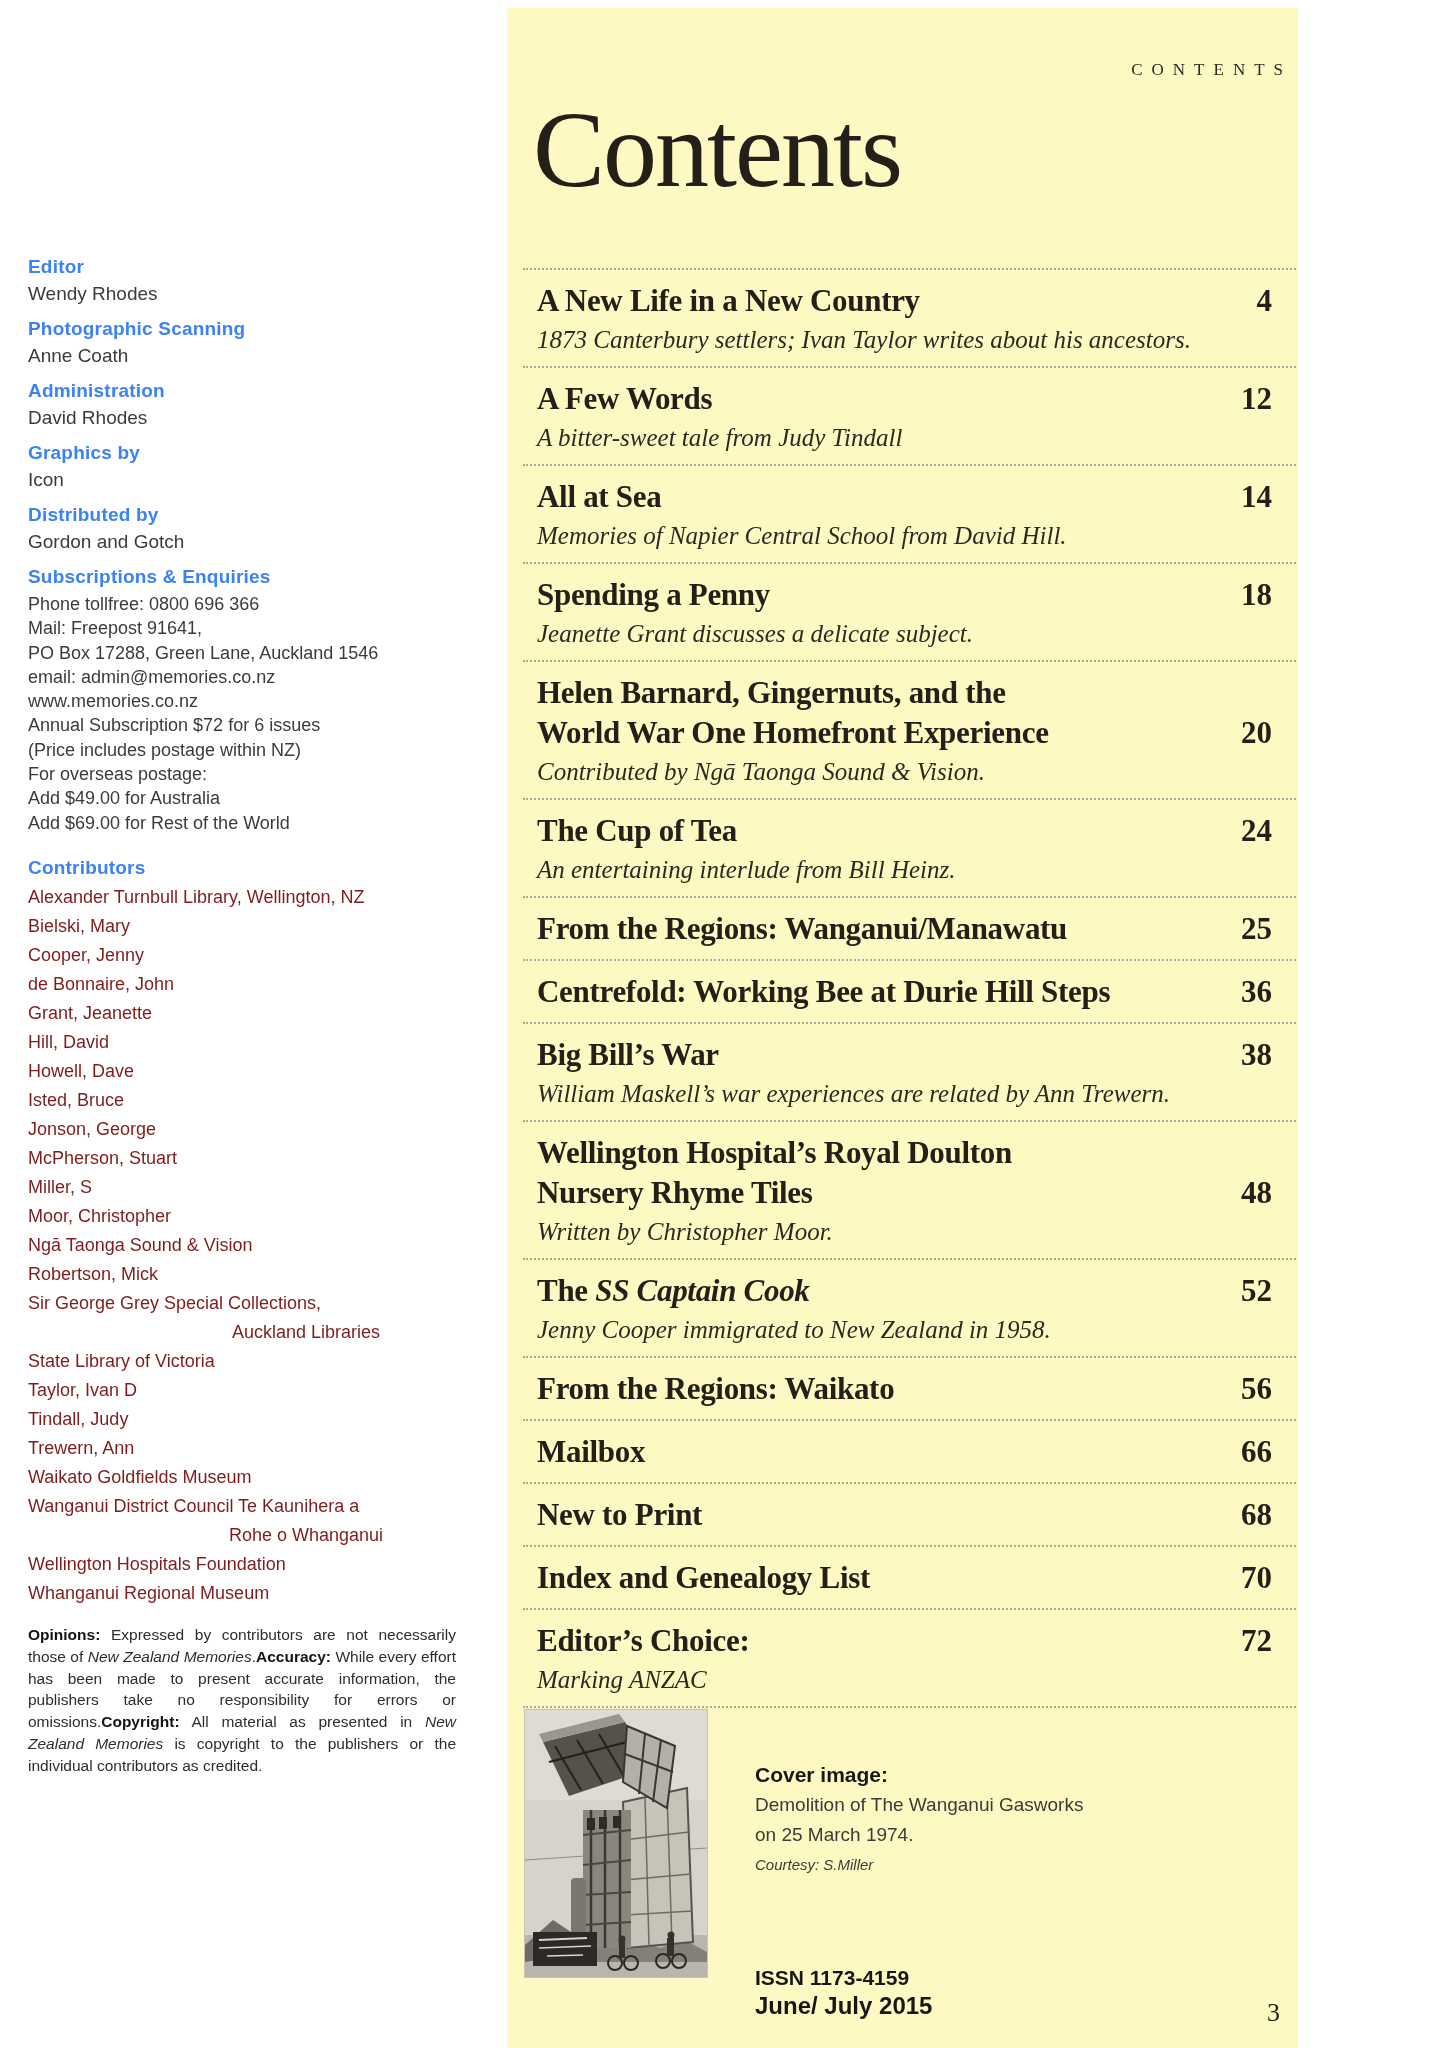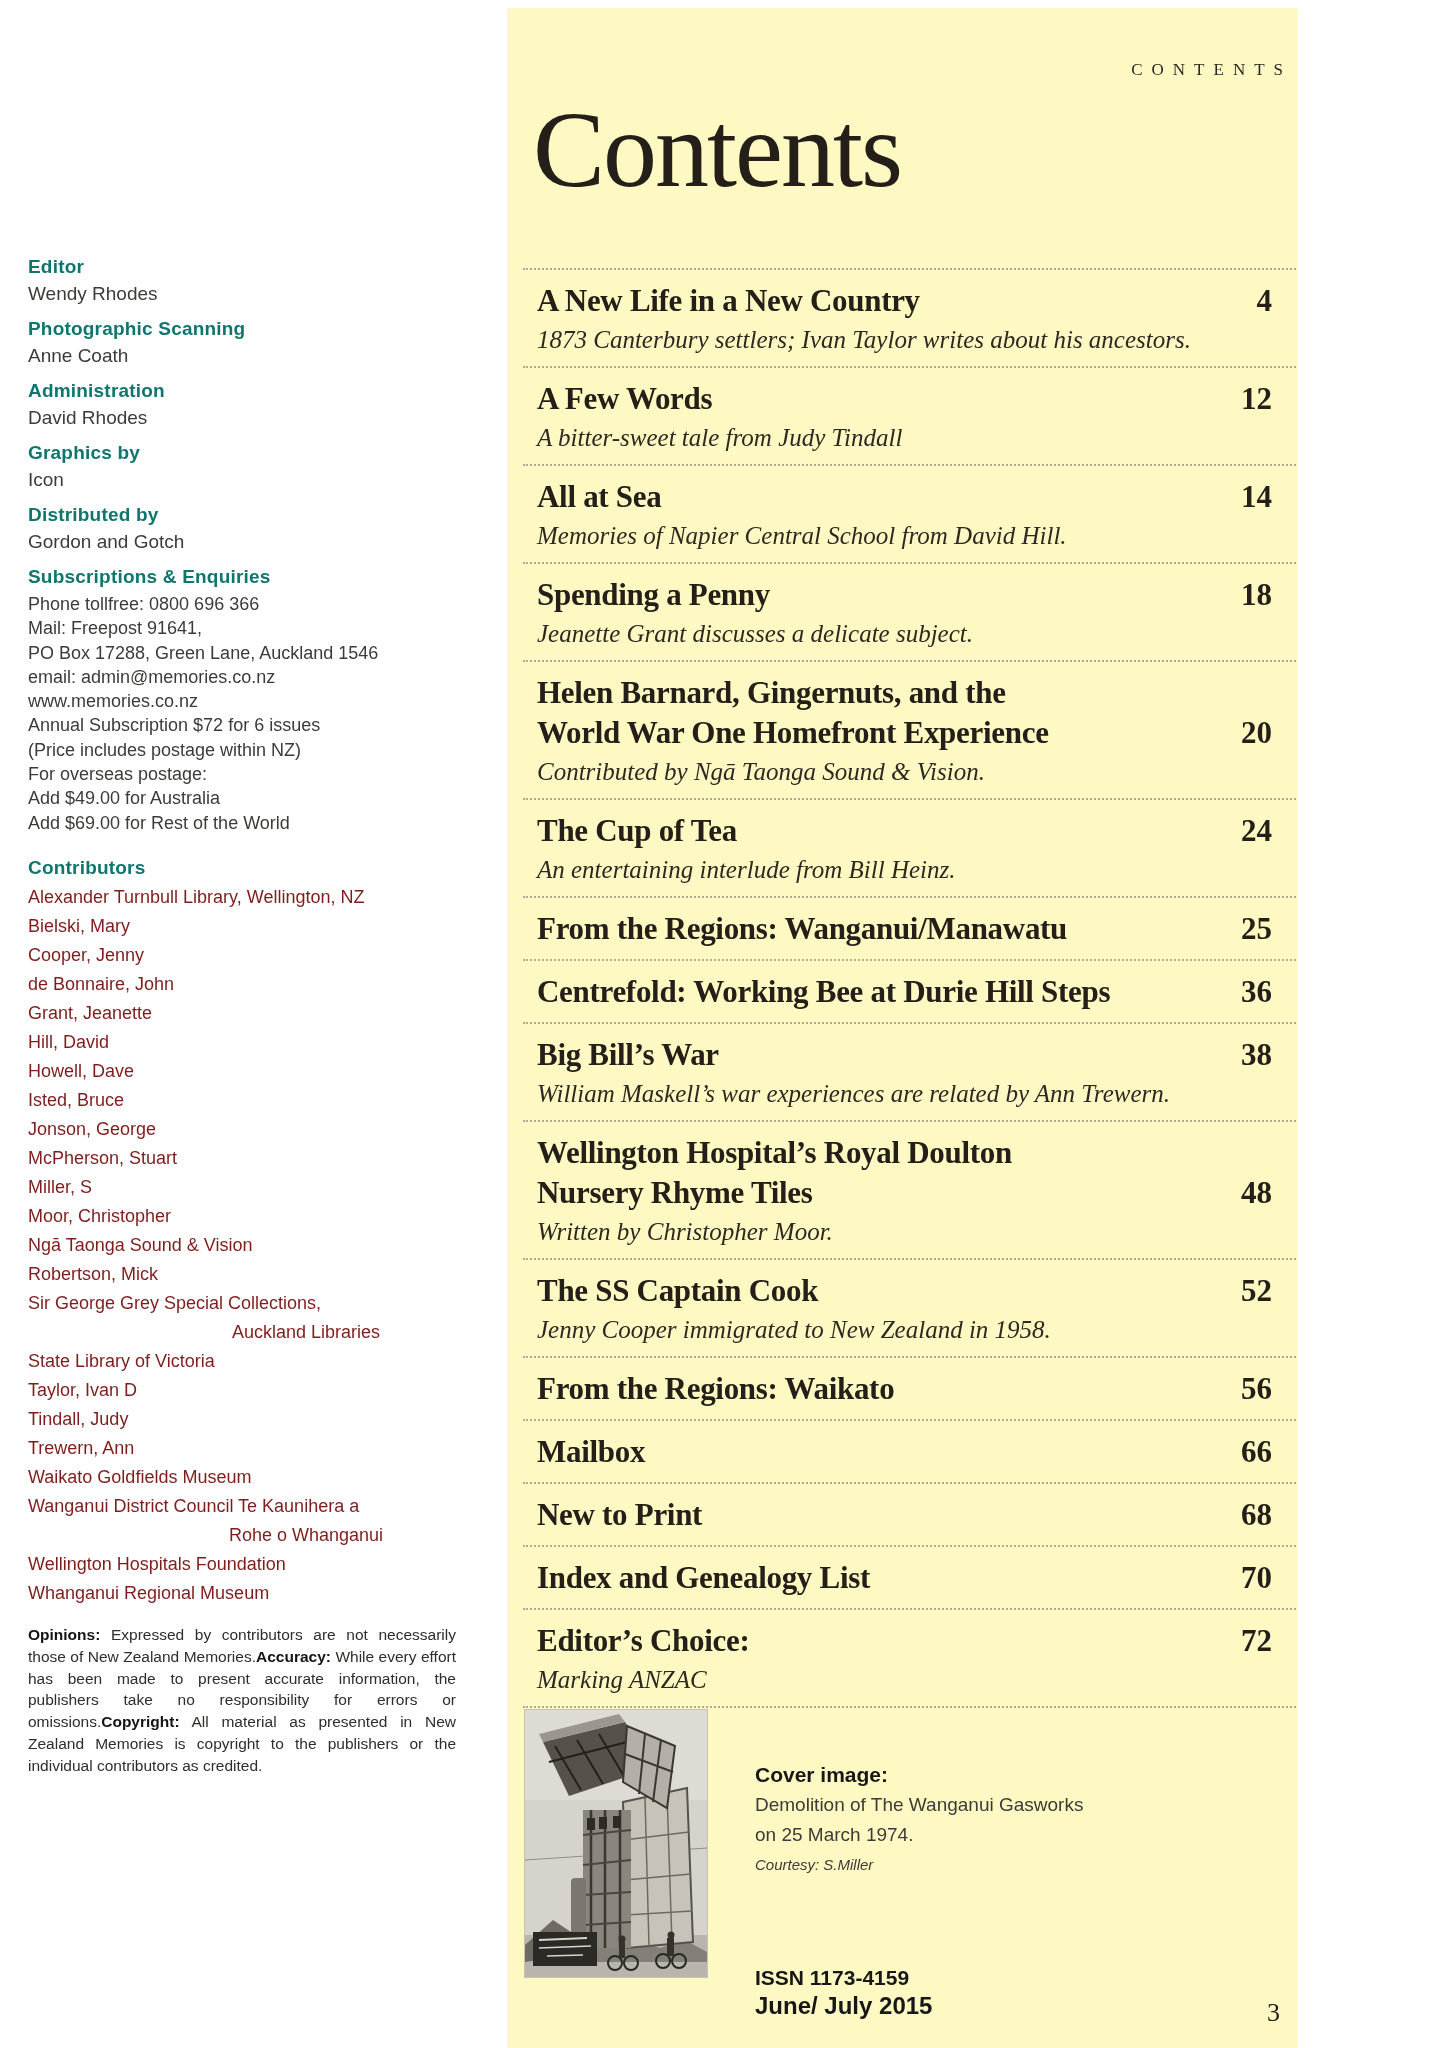--- a/index.html
+++ b/index.html
@@ -10,35 +10,35 @@
     position:relative;
     overflow:hidden;
     color:#2e2d2a;
   }
 
   
   .left-col { position:absolute; left:28px; top:252px; width:448px; }
   .role-group { margin-bottom:8px; }
   .role-label {
     font-weight:bold; font-size:19px; line-height:30px;
-    color:#0f766e; letter-spacing:.2px;
+    color:#3b82f6; letter-spacing:.2px;
   }
   .role-value { font-size:19px; line-height:24px; color:#3c3b38; }
   .subs-head { margin-top:8px; }
   .contact-line { font-size:18px; line-height:24.3px; color:#3c3b38; }
   .contrib-head { margin-top:18px; }
   .contrib-item { font-size:18px; line-height:29px; color:#7f1d1d; }
   .contrib-item.indent { padding-left:108px;text-align:center; }
   .notices {
     margin-top:16px; width:428px;
     font-size:15.5px; line-height:21.8px;
     text-align:justify; color:#2e2d2a;
   }
   .notice-label { font-weight:bold; color:#141414; }
-  .it { }
+  .it { font-style:italic; }
 
   
   .panel {
     position:absolute; left:507px; top:8px;
     width:791px; height:2048px;
     background:#fef9c3;
   }
   .kicker {
     position:absolute; top:52px; right:6px;
     font-family:"Liberation Serif", serif;

